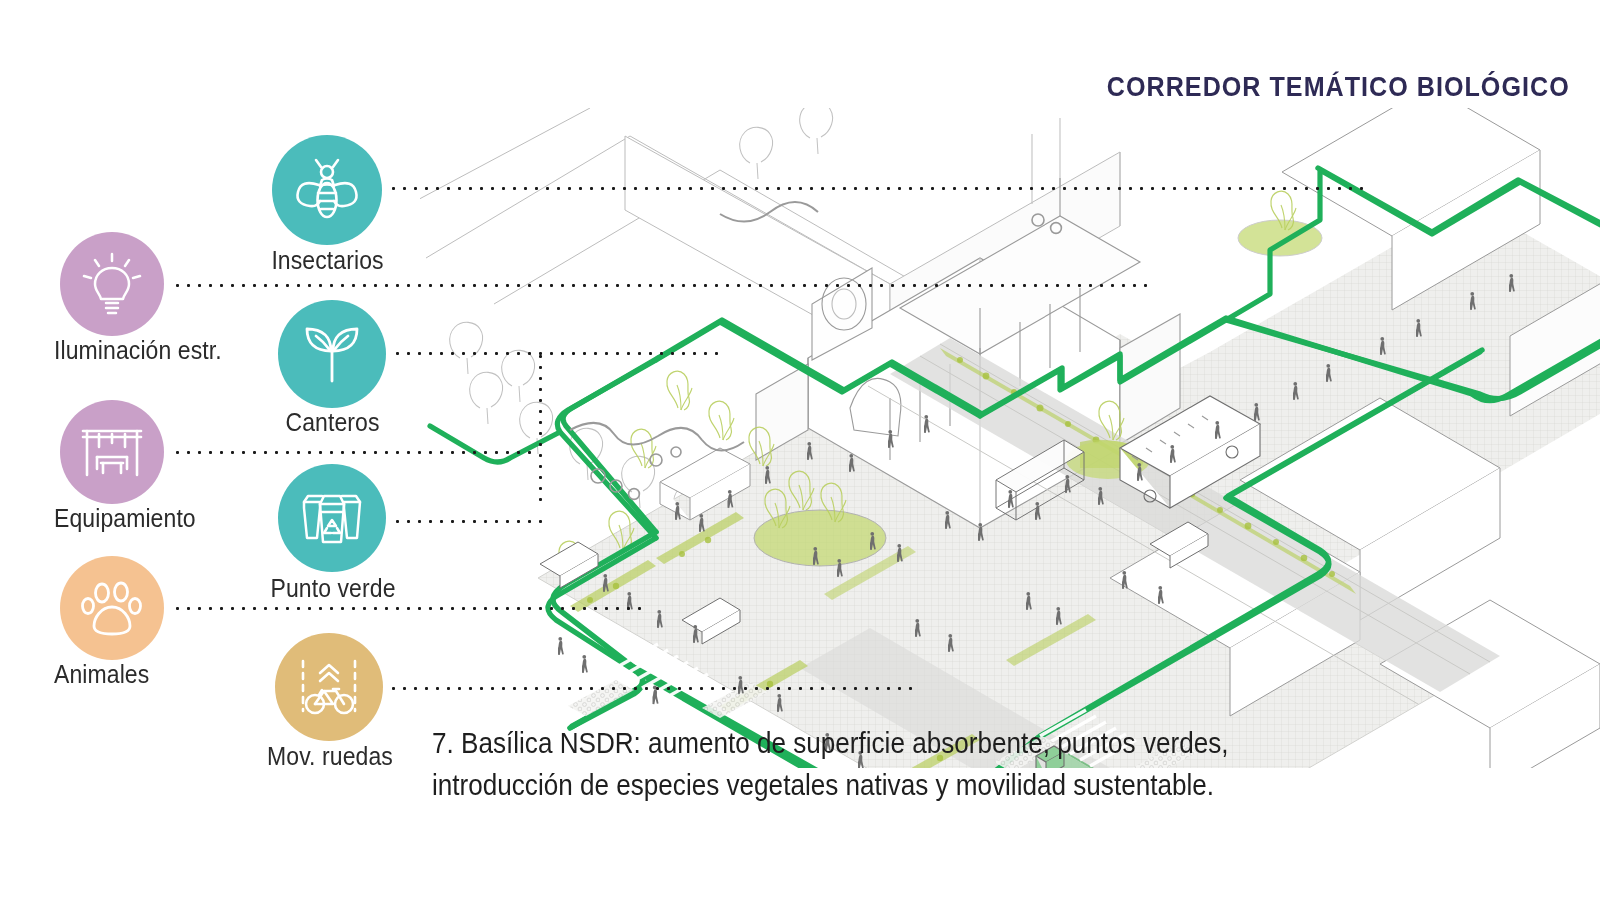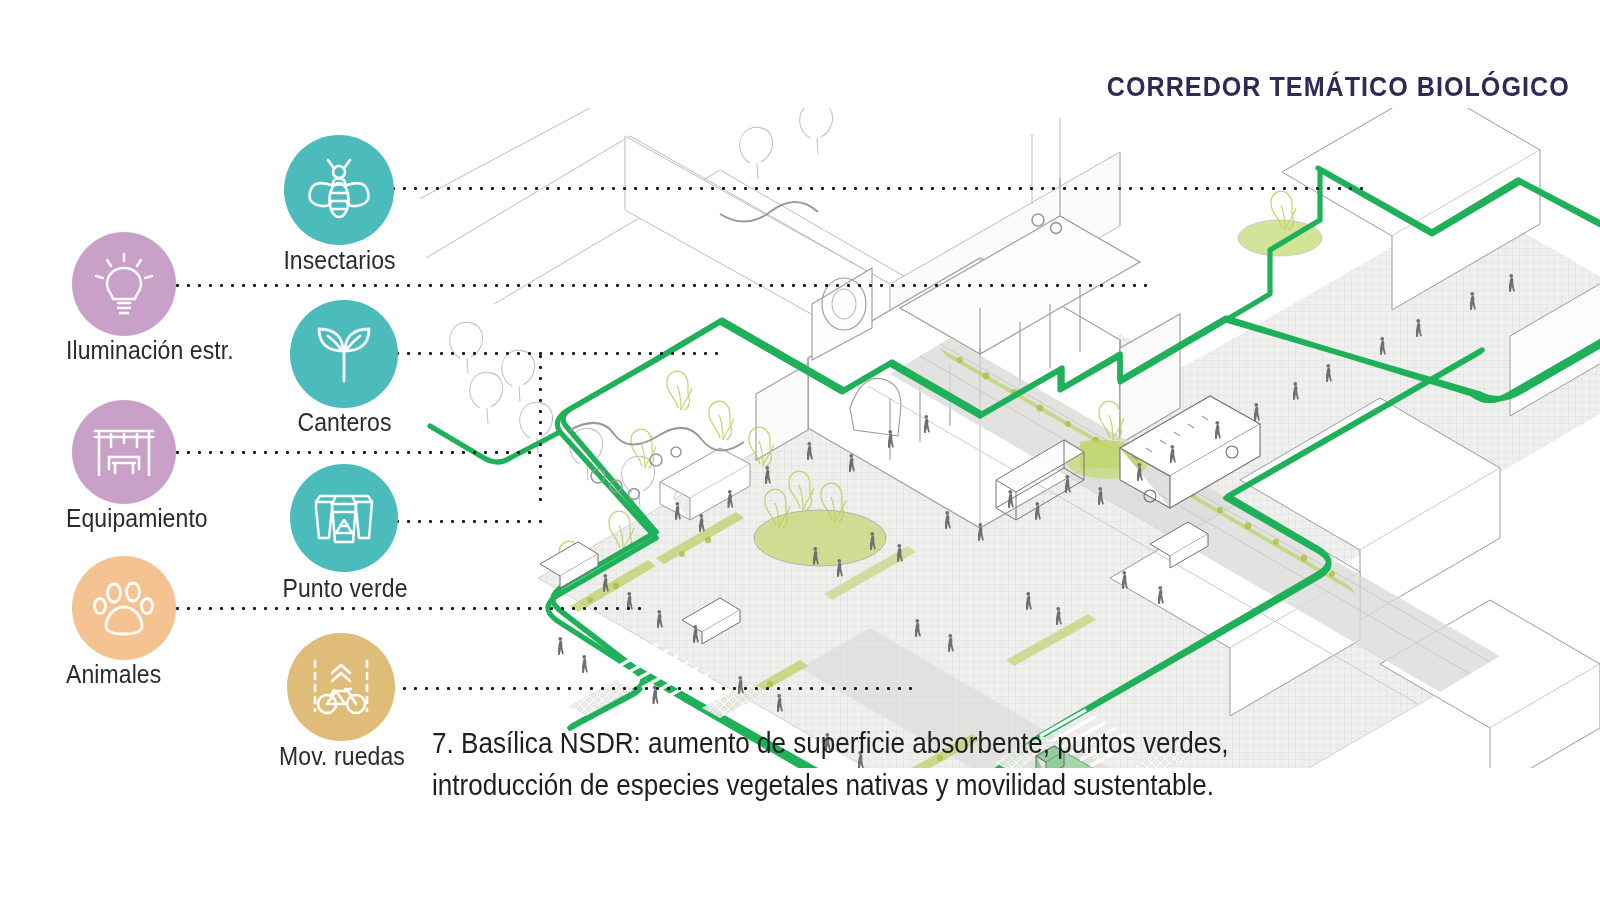--- a/index.html
+++ b/index.html
@@ -4,21 +4,21 @@
 <style>
   * { margin:0; padding:0; box-sizing:border-box; }
   html,body{ background:#ffffff; }
   body{
     width:1600px; height:900px;
     font-family:"Liberation Sans", sans-serif;
     color:#2b2b2b;
     position:relative;
     overflow:hidden;
   }
-  #stage{ position:absolute; inset:0;padding-left:12px; }
+  #stage{ position:absolute; inset:0; }
 
   
   #title{
     position:absolute; right:30px; top:72px;
     font-family:"Liberation Sans", sans-serif;
     font-weight:700;
     font-size:27px;
     letter-spacing:1.1px;
     color:#2e2a55;
     white-space:nowrap;

